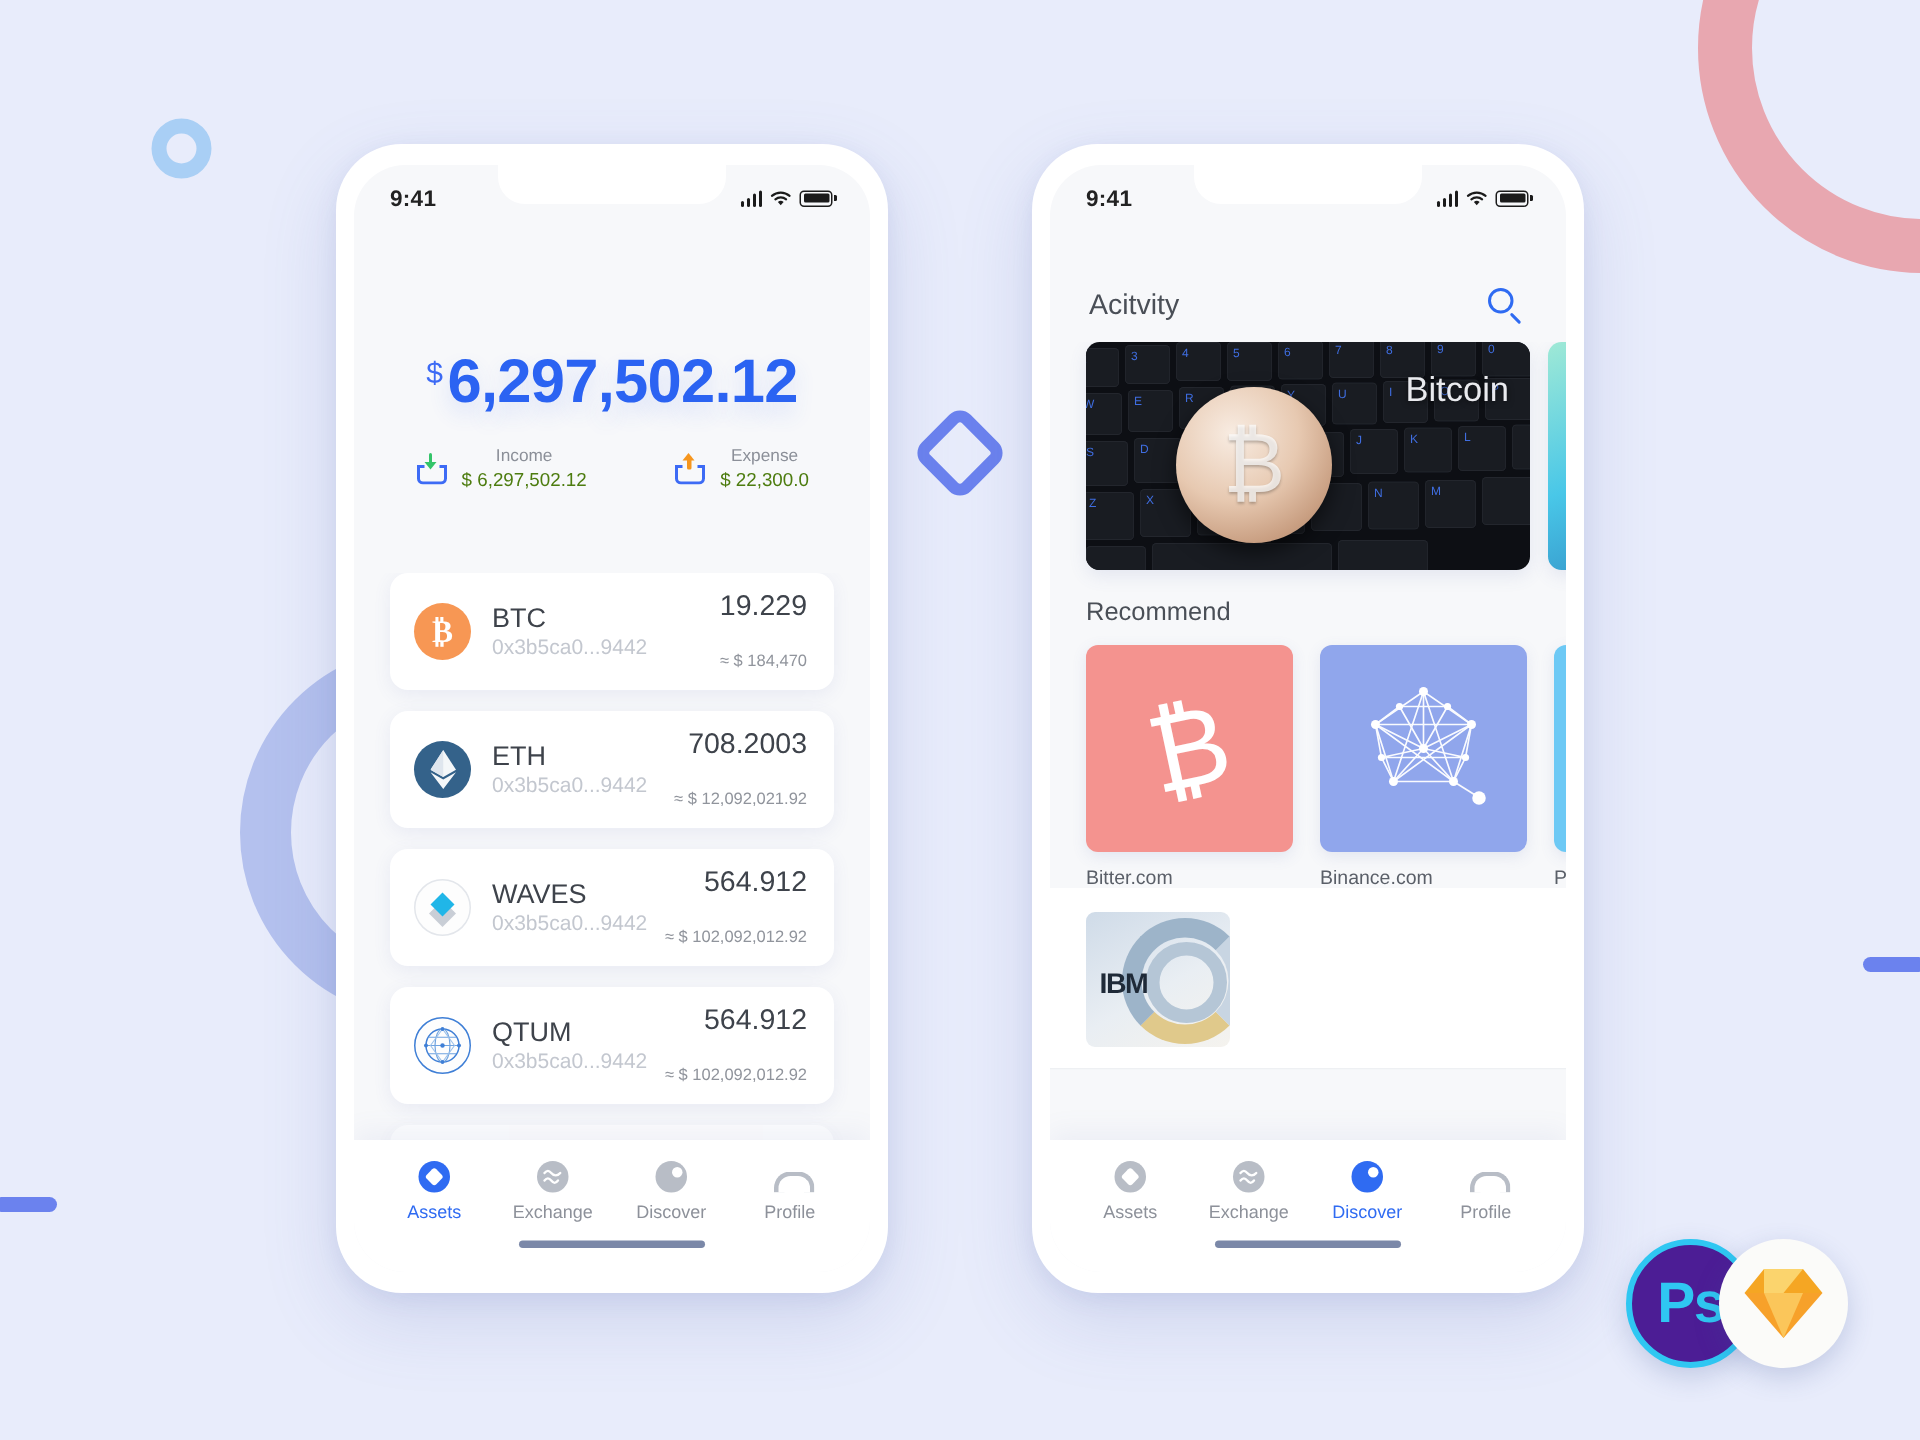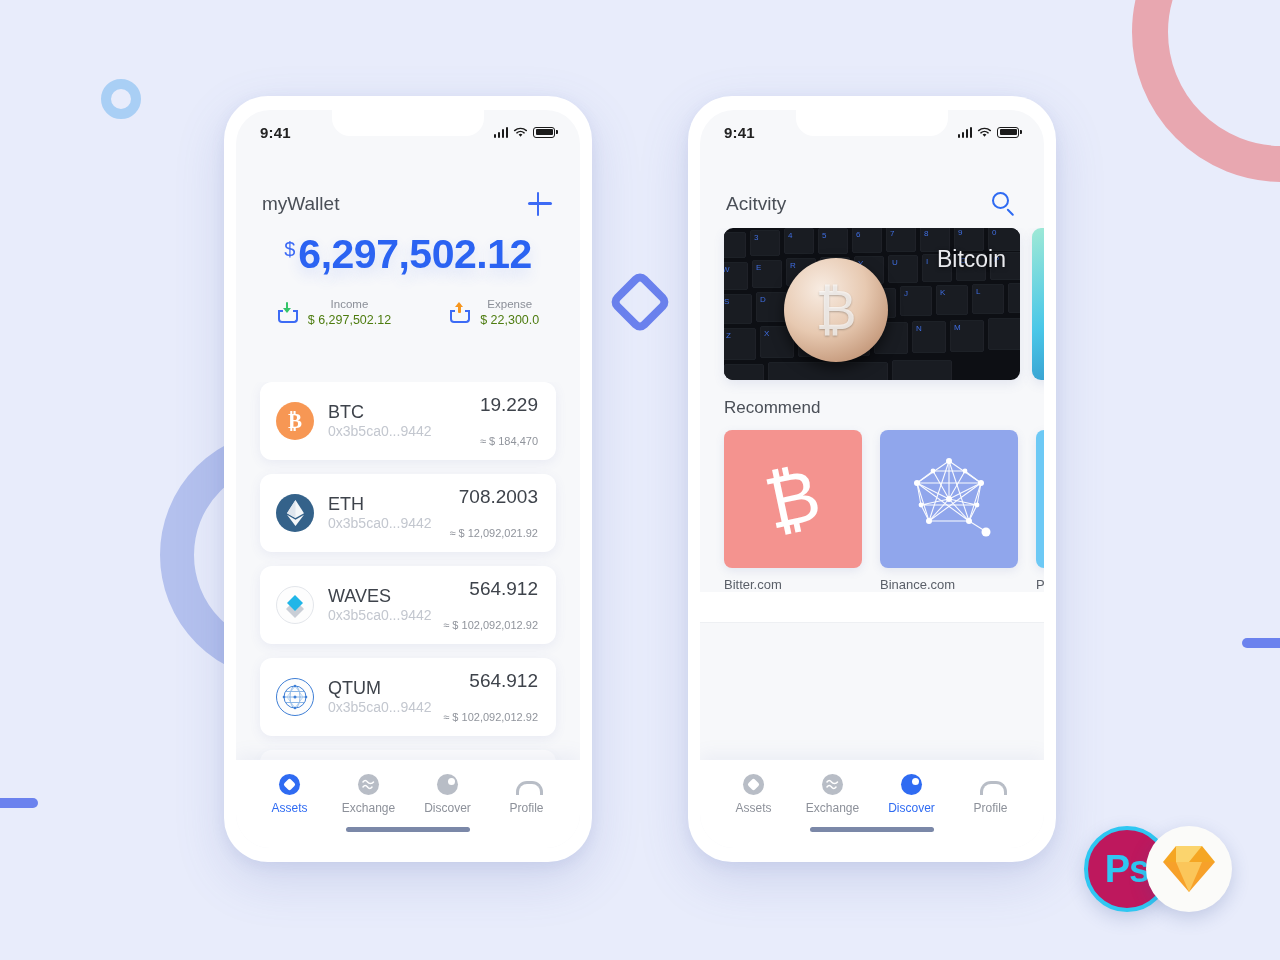--- a/index.html
+++ b/index.html
@@ -243,21 +243,21 @@
   .ibm-mark { position:absolute; left:9px; top:38px; font-size:19px; font-weight:bold; color:#1f2a38;
               letter-spacing:-1px; font-family:"Liberation Sans", sans-serif; }
   .server-ring { position:absolute; right:-12px; top:4px; width:84px; height:84px; border-radius:50%;
                  border:13px solid #9db4c9; border-right-color:#c8d5e2; border-bottom-color:#e0c98b; }
   .server-ring2 { position:absolute; right:2px; top:20px; width:54px; height:54px; border-radius:50%;
                   border:9px solid #b5c6d6; }
 
   
   .badge { position:absolute; border-radius:50%; }
   .ps-badge {
-    left:1084px; top:826px; width:86px; height:86px; background:#be185d;
+    left:1084px; top:826px; width:86px; height:86px; background:#4c1d95;
     border:4px solid #2fc7f2; display:flex; align-items:center; justify-content:center;
     box-shadow:0 6px 18px rgba(60,80,150,0.22);
   }
   .ps-badge span { color:#2fc7f2; font-size:38px; font-weight:bold; letter-spacing:-1px; line-height:1; }
   .sk-badge {
     left:1146px; top:826px; width:86px; height:86px; background:#fbfbf9;
     display:flex; align-items:center; justify-content:center;
     box-shadow:0 6px 18px rgba(60,80,150,0.22);
   }
   .gem { position:relative; width:52px; height:46px; }
@@ -302,24 +302,20 @@
           </svg>
           <span style="display:flex;align-items:center">
             <span class="batt">
                 <span></span>
               </span>
               <span class="batt-tip"></span>
           </span>
         </div>
       </div>
 
-      <div class="app-header">
-        <div class="app-title">myWallet</div>
-        <div class="plus-btn"></div>
-      </div>
 
       <div class="balance-wrap">
         <div class="balance-line">
           <span class="cur">$</span>
           <span class="amount">6,297,502.12</span>
         </div>
         <div class="io-row">
           <div class="io-item in">
             <span class="io-ico">
               <span class="io-arrow"></span>
@@ -638,20 +634,25 @@
             </div>
             <div class="rec-cap">Binance.com</div>
           </div>
           <div class="rec">
             <div class="rec-tile t-polo"></div>
             <div class="rec-cap">Polone</div>
           </div>
         </div>
 
         <div class="news-card">
+          <div class="news-thumb">
+            <div class="server-ring"></div>
+              <div class="server-ring2"></div>
+            <div class="ibm-mark">IBM</div>
+          </div>
         </div>
 
       </div>
 
       <div class="tabbar">
         <div class="tabs">
           <div class="tab">
             <span class="tab-ico ic-assets">
                 <i></i>
               </span>

